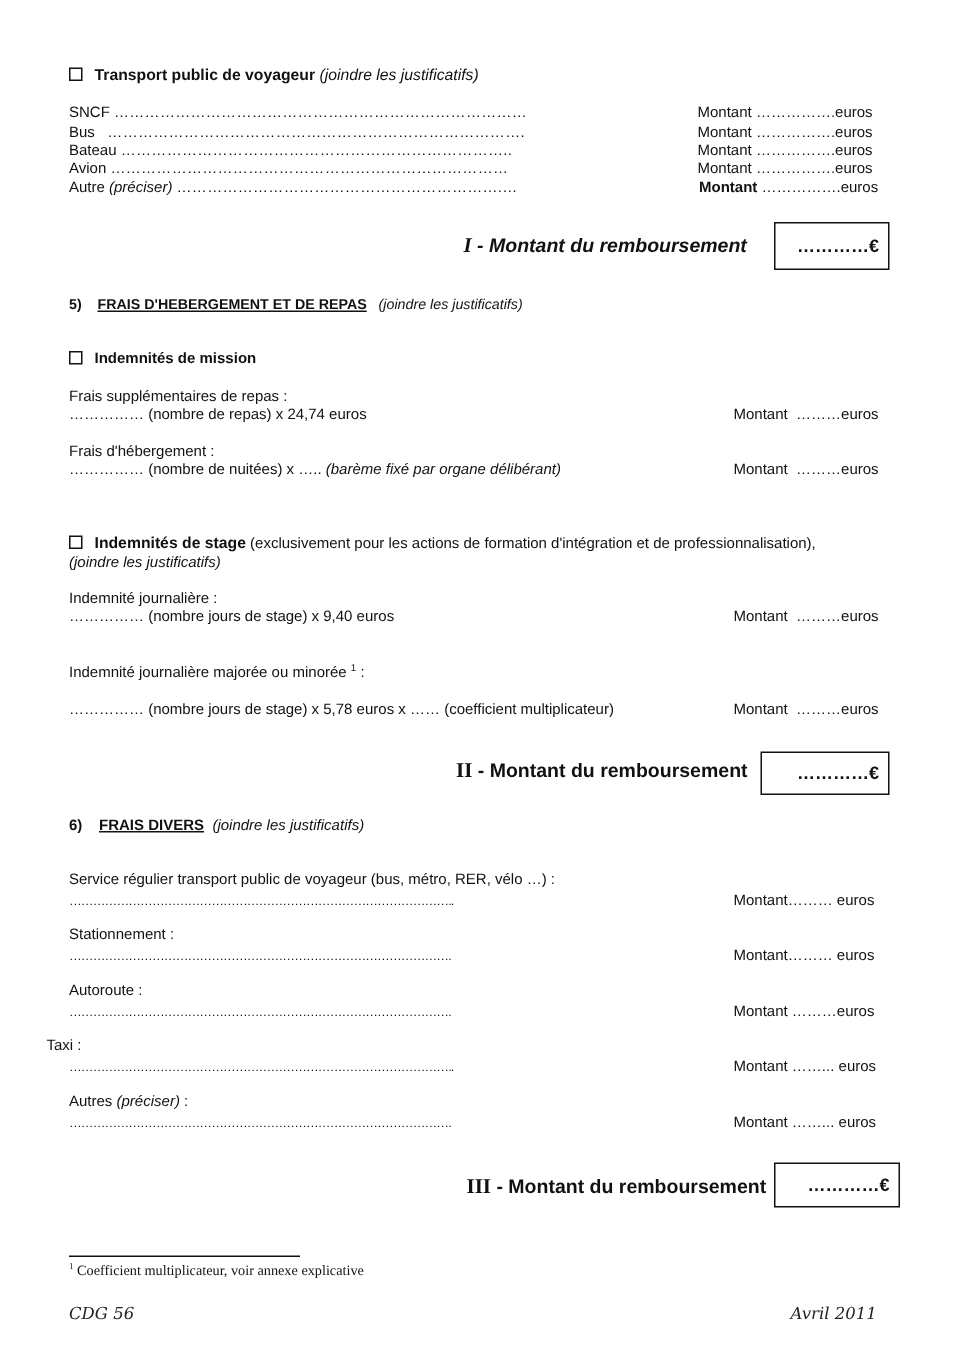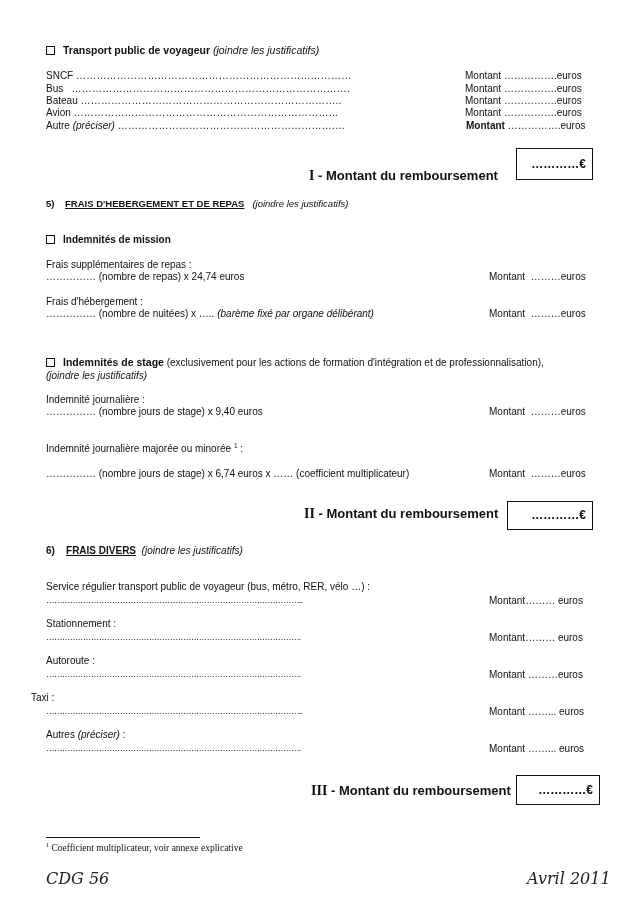--- a/index.html
+++ b/index.html
@@ -12,21 +12,21 @@
   .cb { display: inline-block; width: 9px; height: 9px; border: 1px solid #111;
         vertical-align: -1px; margin-right: 8px; box-sizing: border-box; }
   .dots { letter-spacing: 0.2px; }
   .total-label { font-size: 13px; font-weight: bold; }
   .total-label .roman { font-family: "Liberation Serif", serif; font-weight: bold; font-size: 14px; }
   .total-box { position: absolute; border: 1px solid #111; box-sizing: border-box;
                font-size: 12px; font-weight: bold; text-align: right; padding-right: 6px; }
   .fn-rule { position: absolute; left: 46px; top: 837px; width: 154px; height: 1px; background: #111; }
   .footnote { font-family: "Liberation Serif", serif; font-size: 9.5px; }
   .footnote sup { font-size: 6px; }
-  .foot { font-family: "DejaVu Serif", serif; font-style: italic; font-size: 16px; color: #222; }
+  .foot { font-family: "DejaVu Serif", serif; font-style: italic; font-size: 11px; color: #222; }
   sup { font-size: 6.5px; }
 </style>
 </head>
 <body>
 
 <div class="abs b" style="left:46px; top:44px; font-size:10.5px;">
   <span class="cb"></span><span>Transport public de voyageur</span> <span class="i" style="font-weight:normal;">(joindre les justificatifs)</span>
 </div>
 
 <div>
@@ -36,21 +36,21 @@
   <div class="abs" style="left:46px; top:107px;"><span>Avion</span> <span class="dots">……………………………………………………………………</span></div>
   <div class="abs" style="left:46px; top:120px;"><span>Autre</span> <span class="i">(préciser)</span> <span class="dots">……………………………………………………….…</span></div>
 
   <div class="abs" style="left:465px; top:70px;"><span>Montant</span> <span>…………….</span><span>euros</span></div>
   <div class="abs" style="left:465px; top:83px;"><span>Montant</span> <span>…………….</span><span>euros</span></div>
   <div class="abs" style="left:465px; top:95px;"><span>Montant</span> <span>…………….</span><span>euros</span></div>
   <div class="abs" style="left:465px; top:107px;"><span>Montant</span> <span>…………….</span><span>euros</span></div>
   <div class="abs b" style="left:466px; top:120px; font-weight:600;"><span>Montant</span> <span style="font-weight:normal">…………….</span><span style="font-weight:normal">euros</span></div>
 </div>
 
-<div class="abs total-label" style="left:309px; top:168px;"><span class="roman">I</span><span> - Montant du remboursement</span></div>
+<div class="abs total-label" style="left:309px; top:156px;font-style:italic;"><span class="roman">I</span><span> - Montant du remboursement</span></div>
 <div class="total-box" style="left:516px; top:148px; width:77px; height:32px; line-height:30px;">…………€</div>
 
 <div class="abs" style="left:46px; top:198px; font-size:9.5px;">
   <span class="b">5)</span>&nbsp;&nbsp;&nbsp; <span class="b u">FRAIS D'HEBERGEMENT  ET DE REPAS</span>&nbsp;&nbsp; <span class="i">(joindre les justificatifs)</span>
 </div>
 
 <div class="abs b" style="left:46px; top:234px;">
   <span class="cb"></span><span>Indemnités de mission</span>
 </div>
 
@@ -74,21 +74,21 @@
 <div class="abs" style="left:46px; top:394px;">Indemnité journalière :</div>
 <div class="abs" style="left:46px; top:406px;">
   <span>……………</span><span> (nombre jours de stage) x 9,40 euros</span>
 </div>
 <div class="abs" style="left:489px; top:406px;"><span>Montant</span>&nbsp; <span>………</span><span>euros</span></div>
 
 <div class="abs" style="left:46px; top:442px;">
   <span>Indemnité journalière majorée ou minorée</span> <sup>1</sup><span> :</span>
 </div>
 <div class="abs" style="left:46px; top:468px;">
-  <span>……………</span><span> (nombre jours de stage) x 6,74 euros  x  …… (coefficient multiplicateur)</span>
+  <span>……………</span><span> (nombre jours de stage) x 5,78 euros  x  …… (coefficient multiplicateur)</span>
 </div>
 <div class="abs" style="left:489px; top:468px;"><span>Montant</span>&nbsp; <span>………</span><span>euros</span></div>
 
 <div class="abs total-label" style="left:304px; top:506px;"><span class="roman">II</span><span> - Montant du remboursement</span></div>
 <div class="total-box" style="left:507px; top:501px; width:86px; height:29px; line-height:27px;">…………€</div>
 
 <div class="abs" style="left:46px; top:545px; font-size:10px;">
   <span class="b">6)</span>&nbsp;&nbsp;&nbsp; <span class="b u">FRAIS DIVERS</span>&nbsp; <span class="i">(joindre les justificatifs)</span>
 </div>
 

